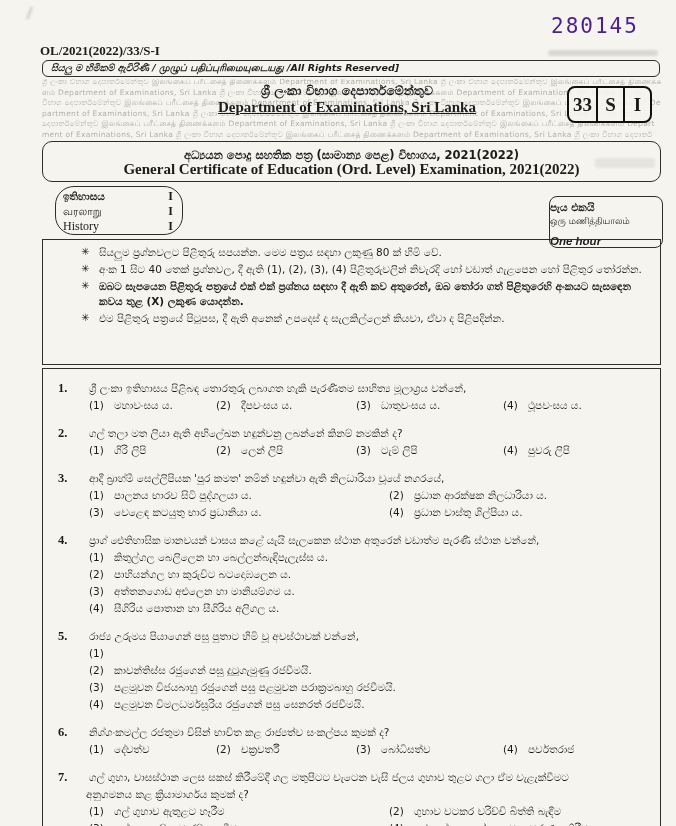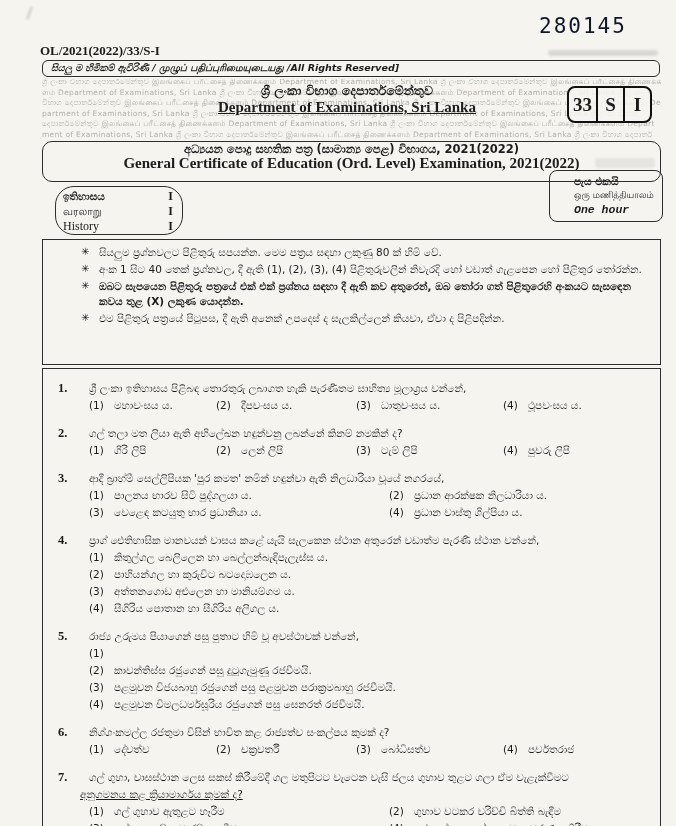--- a/index.html
+++ b/index.html
@@ -4,23 +4,23 @@
 <style>
   * { margin:0; padding:0; box-sizing:border-box; }
   html,body { background:#e9e8e4; }
   body { font-family:"DejaVu Sans", sans-serif; color:#1c1c1c; }
   .page {
     position:relative; width:676px; height:826px;
     background:#f5f4ef; overflow:hidden;
   }
   
   .serial {
-    position:absolute; left:539px; top:14px;
+    position:absolute; left:551px; top:14px;
     font-family:"DejaVu Sans Mono", monospace; font-size:21px;
-    letter-spacing:2px; color:#0f172a;
+    letter-spacing:2px; color:#4c1d95;
   }
   .smudge { position:absolute; background:#b9b6ae; opacity:.45; filter:blur(1px); border-radius:3px; }
   .smudge.s1 { left:548px; top:50px; width:110px; height:6px; }
   .smudge.s2 { left:595px; top:158px; width:60px; height:10px; opacity:.25; }
   .smudge.s3 { left:28px; top:6px; width:3px; height:14px; transform:rotate(20deg); opacity:.5; }
   .paper-code {
     position:absolute; left:40px; top:43px;
     font-family:"Liberation Serif", serif; font-weight:bold; font-size:13px;
   }
   .rights-bar {
@@ -45,65 +45,65 @@
   }
   .code-cell {
     min-width:27px; height:33px; padding:0 4px;
     display:flex; align-items:center; justify-content:center;
     font-family:"Liberation Serif", serif; font-weight:bold; font-size:19px;
   }
   .code-cell + .code-cell { border-left:2.4px solid #101010; }
   
   .title-box {
     position:absolute; left:42px; top:141px; width:619px; height:41px;
-    border:1.4px solid #2e2e2e; border-radius:10px; text-align:center; padding-top:1px;
+    border:1.4px solid #2e2e2e; border-radius:10px; text-align:center; padding-top:7px;
     overflow:hidden;
   }
   .title-si { font-size:11.5px; font-weight:bold; line-height:13.5px; }
   .title-ta { font-size:10.5px; font-weight:bold; line-height:13px; }
   .title-en { font-size:15px; font-weight:bold; line-height:13.5px; font-family:"Liberation Serif", serif; }
   
   .subject-box {
     position:absolute; left:55px; top:186px; width:128px; height:49px;
     border:1.4px solid #2e2e2e; border-radius:19px; padding:2px 9px 0 7px;
     overflow:hidden;
   }
   .subj-row { display:flex; justify-content:space-between; font-size:10.5px; line-height:14.8px; }
   .subj-row .subj-value { font-family:"Liberation Serif", serif; font-weight:bold; font-size:12px; }
   .subj-row.r0 .subj-label { font-weight:bold; }
   .subj-row.r2 .subj-label { font-family:"Liberation Serif", serif; font-size:12px; }
   .duration-box {
-    position:absolute; left:549px; top:170px; width:114px; height:52px;
-    border:1.4px solid #2e2e2e; border-radius:8px; padding:3px 8px 0 24px;
+    position:absolute; left:549px; top:196px; width:114px; height:52px;
+    border:1.4px solid #2e2e2e; border-radius:8px; padding:3px 8px 0 0;
     overflow:hidden;
   }
   .dur-si { font-size:10.5px; font-weight:bold; line-height:14px; }
   .dur-ta { font-size:9px; line-height:14px; white-space:nowrap; }
-  .dur-en { font-size:11.5px; font-weight:bold; font-style:italic; font-family:Liberation Mono, monospace; line-height:15px; }
+  .dur-en { font-size:11.5px; font-weight:bold; font-style:italic; font-family:Liberation Sans, sans-serif; line-height:15px;margin-top:6px; }
   
   .instructions-box {
     position:absolute; left:42px; top:239px; width:619px; height:126px;
     border:1.4px solid #2e2e2e; padding:3px 12px 0 12px; overflow:hidden;
   }
   .inst-heading { font-weight:bold; font-size:11px; line-height:16px; }
   .inst-item { display:flex; margin-top:2px; }
   .inst-item.bold .inst-text { font-weight:bold; }
   .inst-bullet { width:18px; margin-left:26px; font-size:10px; flex:none; padding-top:1px; }
   .inst-text { flex:1; font-size:10.5px; line-height:15px; }
   
   .questions-frame {
     position:absolute; left:42px; top:368px; width:619px; height:458px;
     border-left:1.4px solid #2e2e2e; border-right:1.4px solid #2e2e2e; border-top:1.4px solid #2e2e2e;
     padding:11px 8px 0 13px; overflow:hidden;
   }
   .q { margin-bottom:11px; }
   .q-head { display:flex; line-height:17px; }
   .q-no { width:33px; flex:none; font-family:"Liberation Serif", serif; font-weight:bold; font-size:12.5px; padding-left:2px; }
   .q-stem { flex:1; font-size:10.5px; white-space:nowrap; overflow:hidden; }
-  .q-stem2 { margin-left:24px; font-size:10.5px; line-height:17px; white-space:nowrap; overflow:hidden;text-decoration:underline; }
+  .q-stem2 { margin-left:30px; font-size:10.5px; line-height:17px; white-space:nowrap; overflow:hidden; }
   .opts { margin-left:33px; line-height:17px; }
   .opts.inline4 { display:grid; grid-template-columns:127px 140px 147px 1fr; }
   .opts.grid2 { display:grid; grid-template-columns:300px 1fr; }
   .opt { display:flex; white-space:nowrap; overflow:hidden; }
   .opt-no { min-width:25px; flex:none; font-size:10.5px; }
   .opt-text { font-size:10.5px; overflow:hidden; }
 </style>
 </head>
 <body>
 

